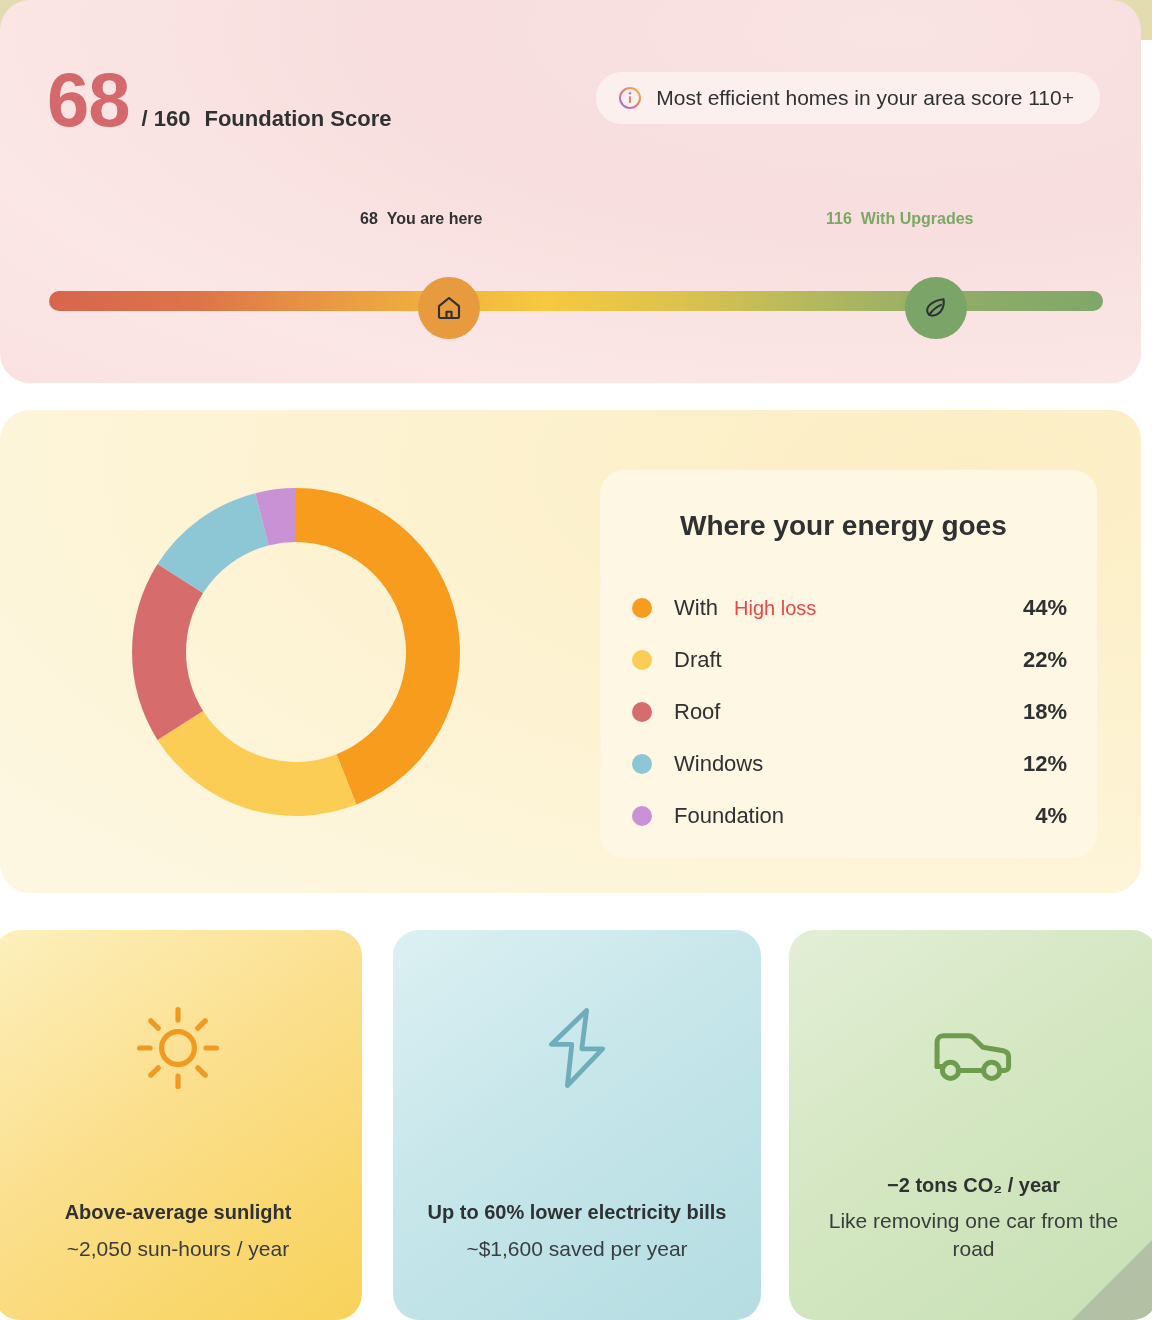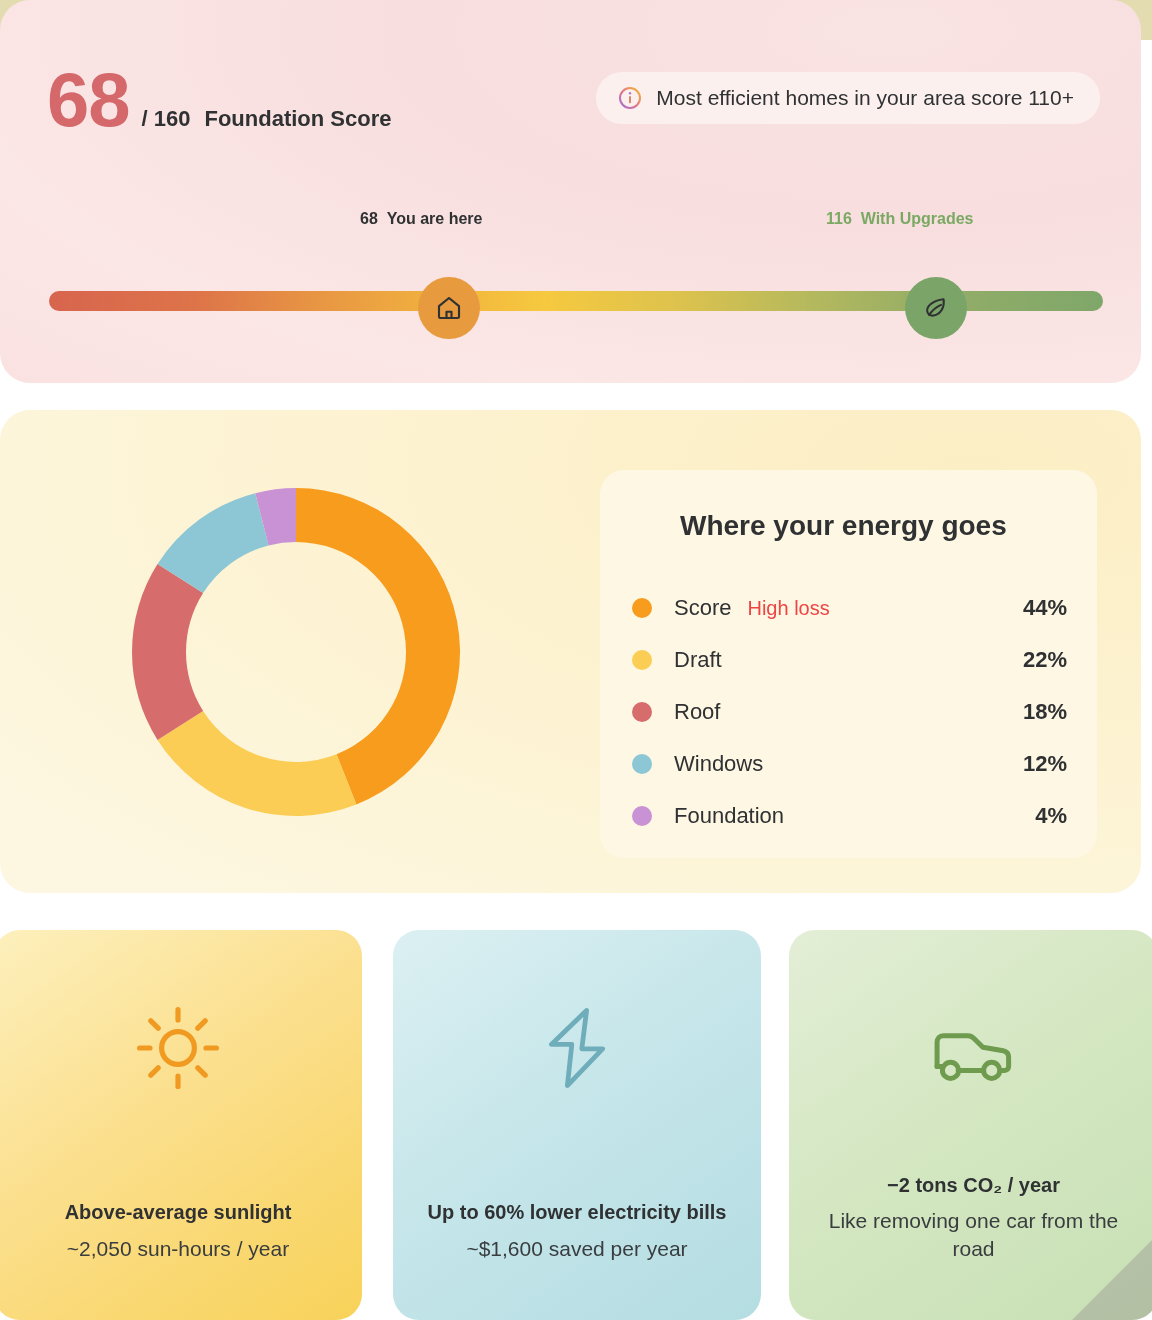--- a/index.html
+++ b/index.html
@@ -323,21 +323,21 @@
             <path d="M 334.8476384250955 135.21485850496373 A 164 164 0 0 1 340 175.99999999999997 L 286 175.99999999999997 A 110 110 0 0 0 282.5441477241494 148.6441124118659 Z" fill="#c992d4"></path>
           </g>
       </svg>
     </div>
 
     <div class="legend-panel">
       <div class="legend-title">Where your energy goes</div>
       <div class="legend-list" id="legend-list">
           <div class="legend-row">
             <span class="legend-dot" style="background: rgb(247, 156, 29);"></span>
-            <span class="legend-name">Score</span>
+            <span class="legend-name">With</span>
             <span class="legend-badge">High loss</span>
             <span class="legend-pct">44%</span>
           </div>
           <div class="legend-row">
             <span class="legend-dot" style="background: rgb(251, 205, 85);"></span>
             <span class="legend-name">Draft</span>
             <span class="legend-pct">22%</span>
           </div>
           <div class="legend-row">
             <span class="legend-dot" style="background: rgb(214, 109, 108);"></span>

